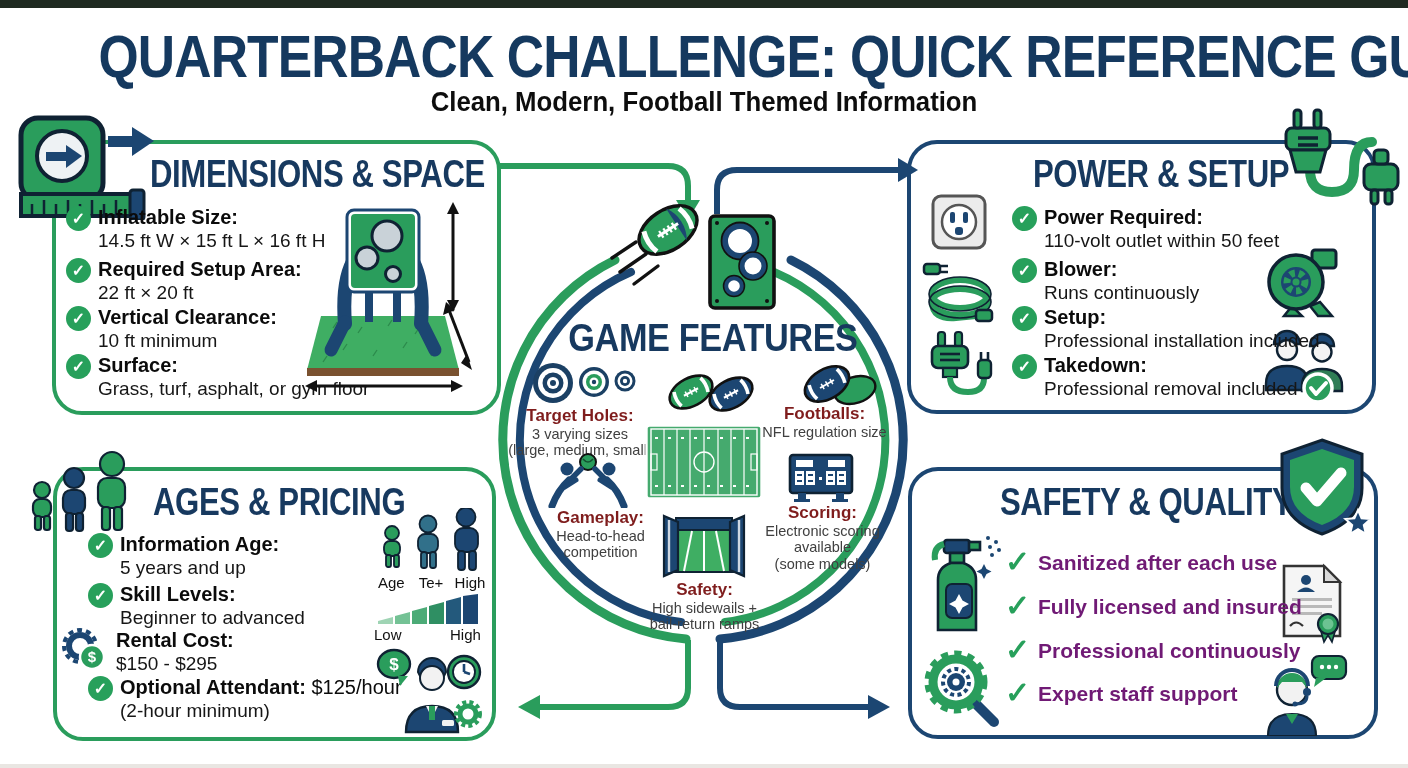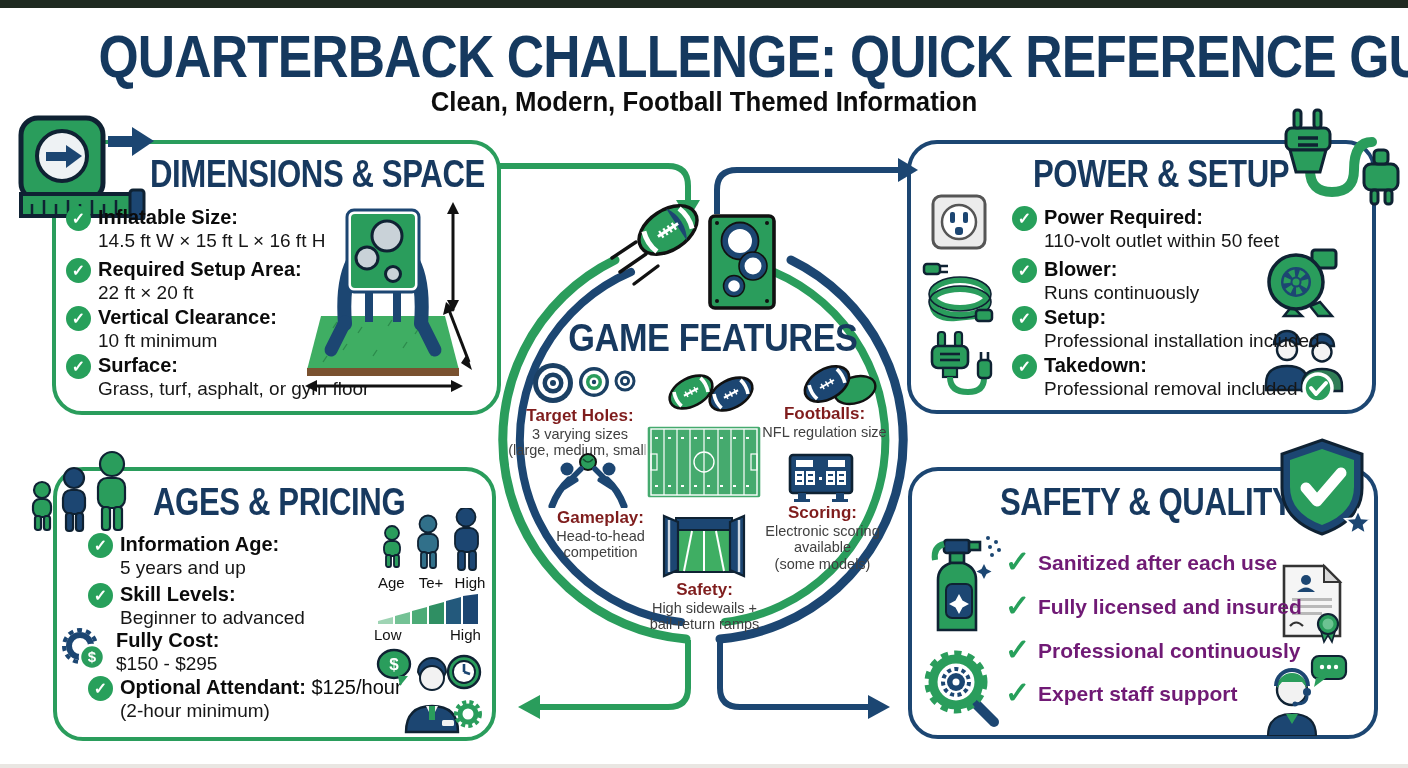--- a/index.html
+++ b/index.html
@@ -322,21 +322,21 @@
 </div>
 
 <svg class="abs" style="left:58px;top:626px;" width="54" height="50" viewBox="0 0 54 50">
   <circle cx="22" cy="20" r="16" fill="none" stroke="#1c4672" stroke-width="4" stroke-dasharray="5 4"></circle>
   <circle cx="22" cy="20" r="11" fill="#ffffff" stroke="#1c4672" stroke-width="6"></circle>
   <circle cx="34" cy="31" r="12" fill="#2a9d5c" stroke="#ffffff" stroke-width="2.5"></circle>
   <text x="34" y="36" text-anchor="middle" font-size="15" font-weight="bold" fill="#ffffff" font-family="Liberation Sans, sans-serif">$</text>
 </svg>
 <div class="item" style="left:116px;top:629px;">
   <div class="item-text">
-        <span class="label">Fully Cost:</span>
+        <span class="label">Rental Cost:</span>
     <span class="value">$150 - $295</span>
       </div>
 </div>
 <div class="item" style="left:88px;top:676px;">
   <div class="check-circle">
         <span>✓</span>
       </div>
   <div class="item-text">
     <span class="label" style="white-space:nowrap;"><span>Optional Attendant:</span>&nbsp;<span style="font-weight:400;">$125/hour</span></span>
     <span class="value">(2-hour minimum)</span>

